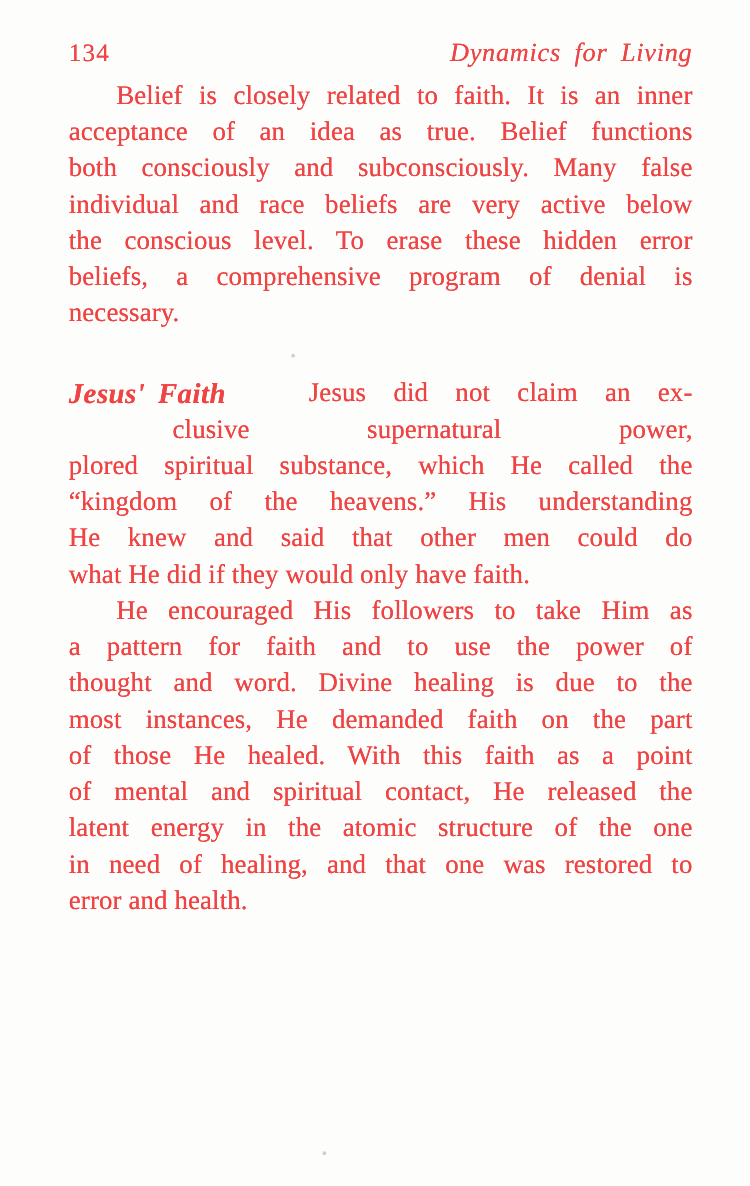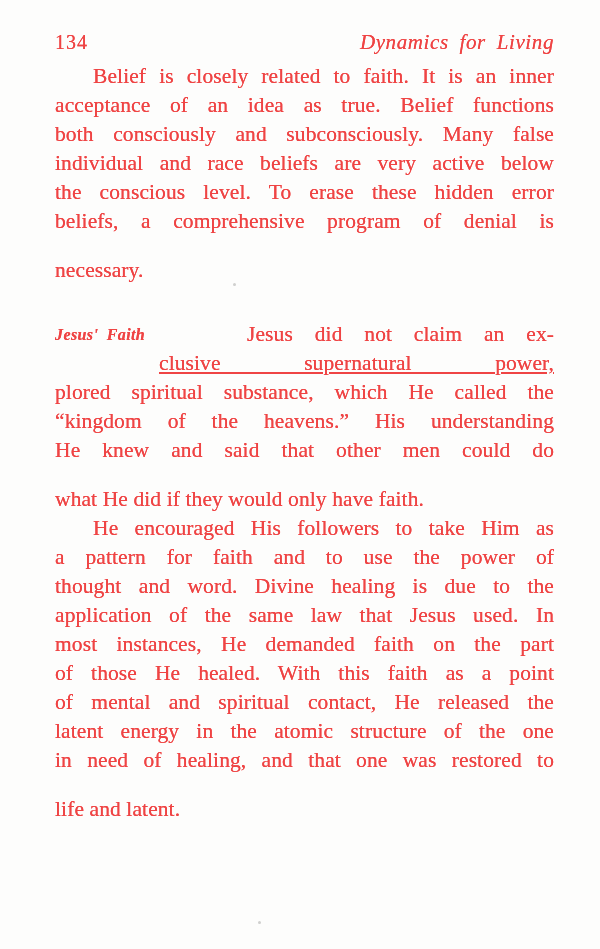--- a/index.html
+++ b/index.html
@@ -48,34 +48,33 @@
     line-height: 29px;
     text-align: justify;
     text-align-last: justify;
     letter-spacing: 0.1px;
     text-shadow: 0 0 0.5px currentColor;
     white-space: normal;
   }
   .line.last {
     text-align: center;
     text-align-last: left;
-    margin-top: 20px;
   }
   .line.indent {
     text-indent: 38px;
   }
   .section.labeled_paragraph {
     position: relative;
     margin-top: 35px;
   }
   .section-label {
     position: absolute;
     left: 0;
     top: 0;
-    font-size: 16px;
+    font-size: 23px;
     font-style: italic;
     font-weight: 700;
     line-height: 29px;
     letter-spacing: 0.4px;
     word-spacing: 4px;
     text-shadow: 0 0 0.4px currentColor;
   }
   .speck {
     position: absolute;
     width: 3px;
@@ -100,35 +99,34 @@
           <div class="line">acceptance of an idea as true. Belief functions</div>
           <div class="line">both consciously and subconsciously. Many false</div>
           <div class="line">individual and race beliefs are very active below</div>
           <div class="line">the conscious level. To erase these hidden error</div>
           <div class="line">beliefs, a comprehensive program of denial is</div>
           <div class="line last">necessary.</div>
         </div>
         <div class="section labeled_paragraph">
           <span class="section-label">Jesus' Faith</span>
           <div class="line hang" style="margin-left: 192px;">Jesus did not claim an ex-</div>
-          <div class="line hang" style="margin-left: 104px; text-decoration: underline;">clusive supernatural power,</div>
+          <div class="line hang" style="margin-left: 83px;">clusive supernatural power,</div>
           <div class="line">plored spiritual substance, which He called the</div>
           <div class="line">“kingdom of the heavens.” His understanding</div>
           <div class="line">He knew and said that other men could do</div>
           <div class="line last">what He did if they would only have faith.</div>
         </div>
         <div class="section paragraph">
           <div class="line indent">He encouraged His followers to take Him as</div>
           <div class="line">a pattern for faith and to use the power of</div>
           <div class="line">thought and word. Divine healing is due to the</div>
-          <div class="line">application of the same law that Jesus used. In</div>
           <div class="line">most instances, He demanded faith on the part</div>
           <div class="line">of those He healed. With this faith as a point</div>
           <div class="line">of mental and spiritual contact, He released the</div>
           <div class="line">latent energy in the atomic structure of the one</div>
           <div class="line">in need of healing, and that one was restored to</div>
-          <div class="line last">life and latent.</div>
+          <div class="line last">error and health.</div>
         </div>
       </div>
   </div>
 <div class="speck" style="left: 233px; top: 283px;"></div>
     <div class="speck" style="left: 258px; top: 921px;"></div>
   </div>
 
 </body></html>

